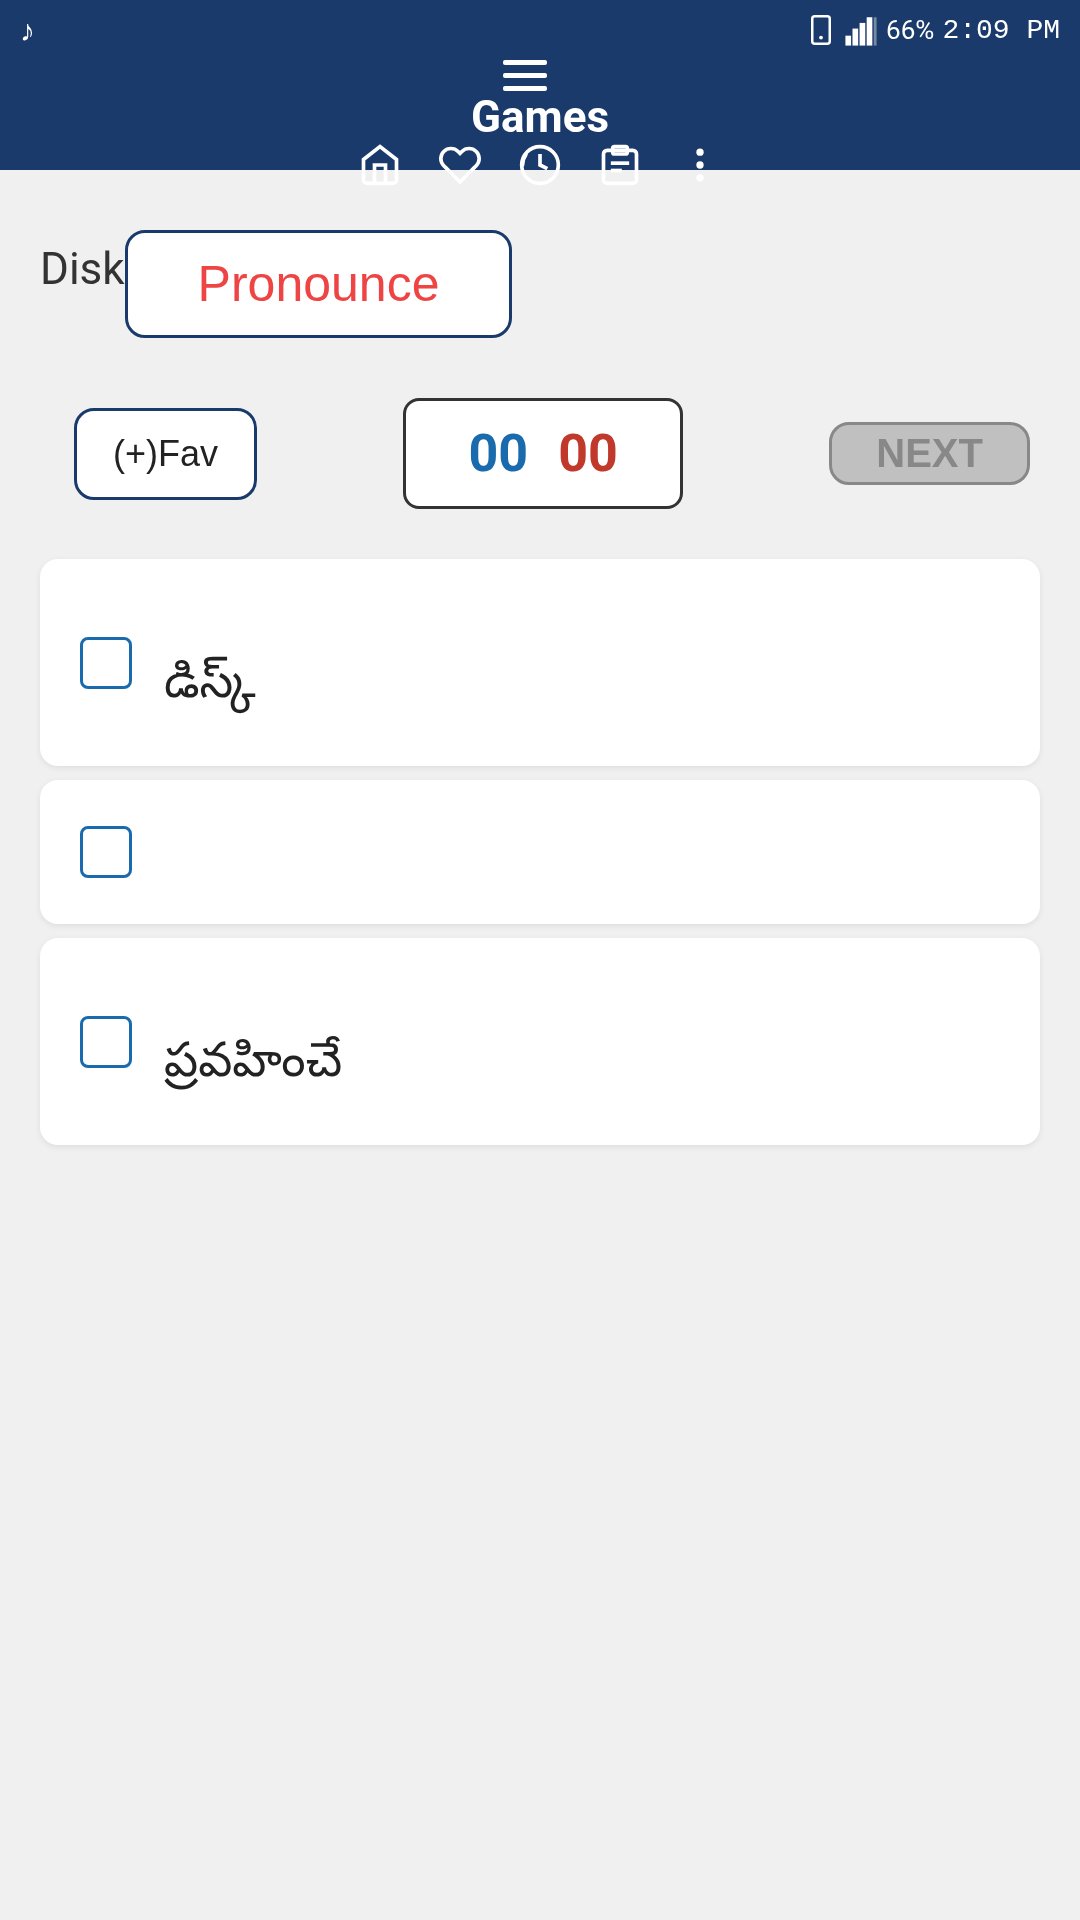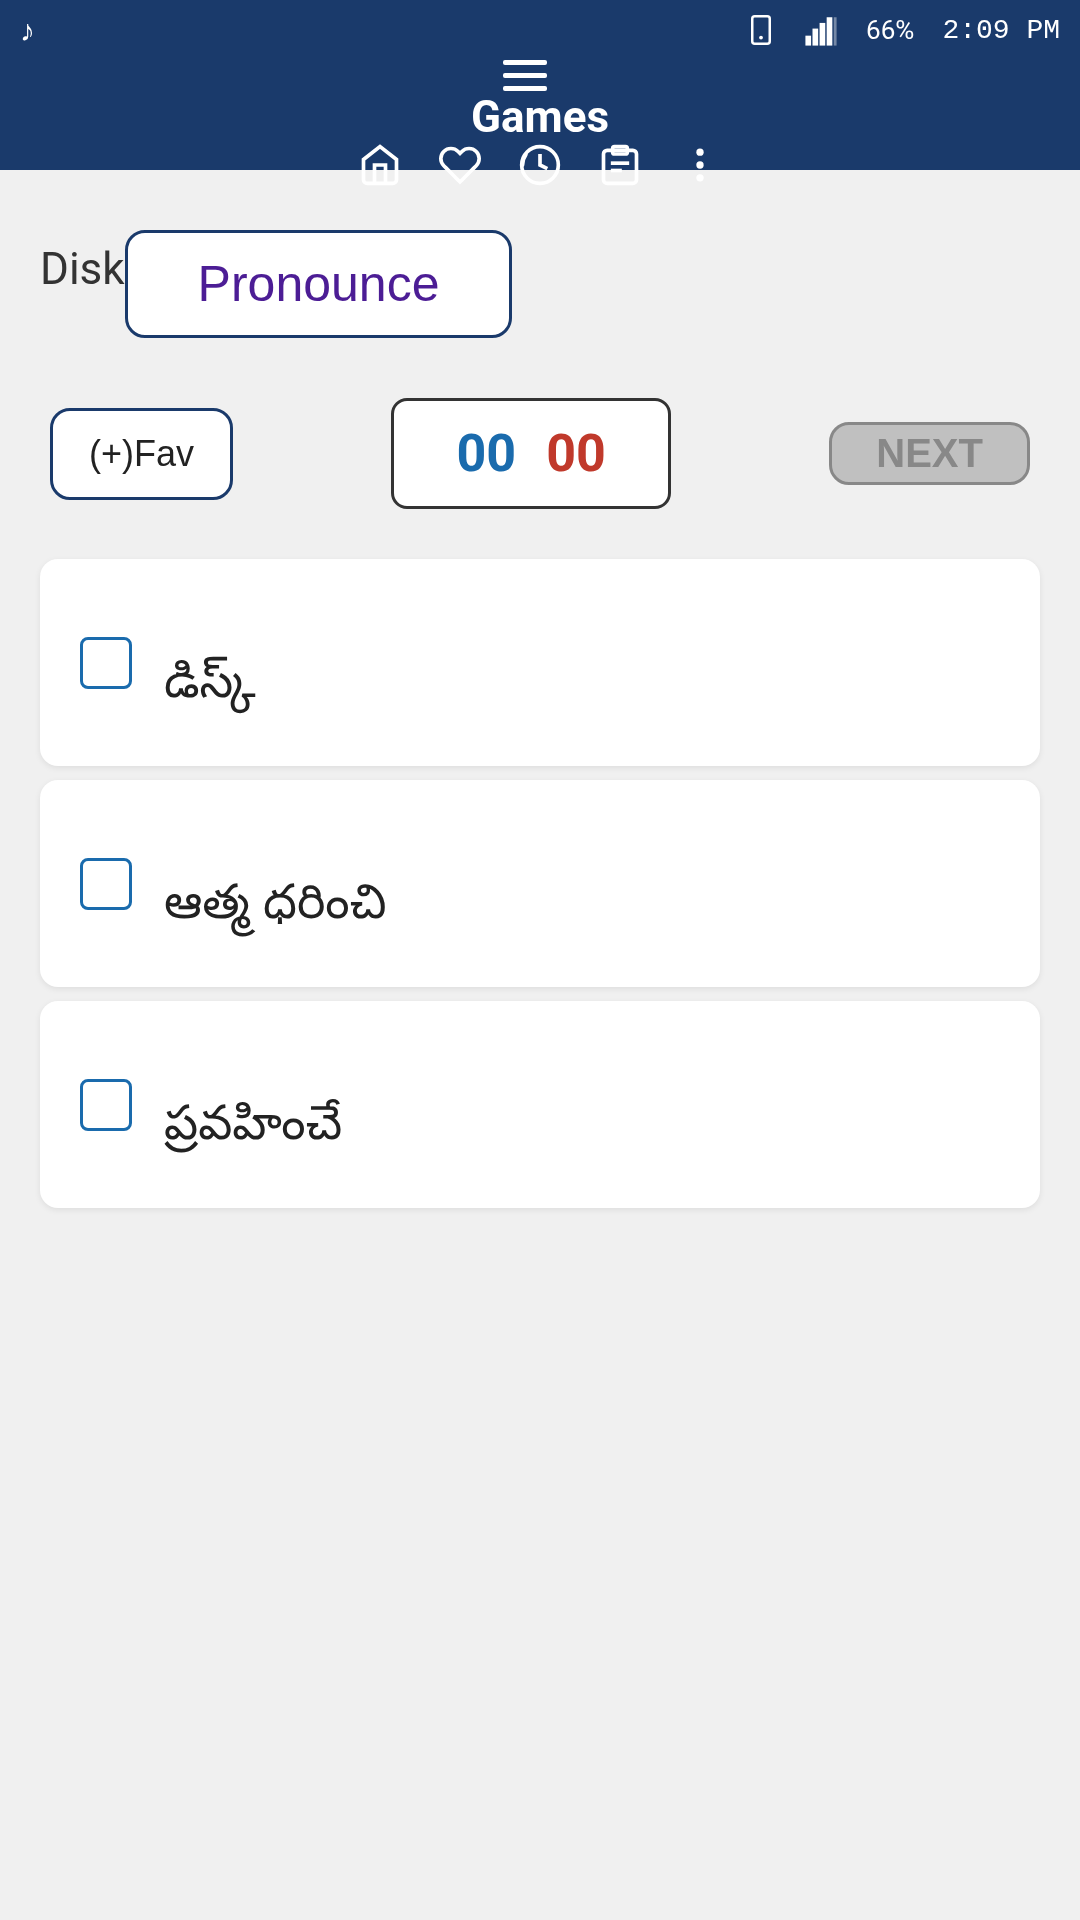--- a/index.html
+++ b/index.html
@@ -35,21 +35,21 @@
       align-items: center;
     }
 
     .music-note {
       font-size: 30px;
     }
 
     .status-right {
       display: flex;
       align-items: center;
-      gap: 28px;
+      gap: 8px;
       font-size: 26px;
     }
 
     
     .nav-bar {
       width: 100%;
       height: 110px;
       background-color: #1a3a6b;
       display: flex;
       align-items: center;
@@ -115,21 +115,21 @@
       margin-bottom: 30px;
       font-weight: normal;
     }
 
     .pronounce-button {
       border: 3px solid #1a3a6b;
       border-radius: 20px;
       padding: 22px 70px;
       background: white;
       font-size: 50px;
-      color: #4c1d95;
+      color: #ef4444;
       cursor: pointer;
       min-width: 380px;
       text-align: center;
     }
 
     
     .controls-row {
       display: flex;
       align-items: center;
       justify-content: space-between;
@@ -140,20 +140,21 @@
     .fav-button {
       border: 3px solid #1a3a6b;
       border-radius: 20px;
       padding: 22px 36px;
       background: white;
       font-size: 36px;
       color: #222;
       cursor: pointer;
       min-width: 180px;
       text-align: center;
+      margin-left: 24px;
     }
 
     .score-display {
       border: 3px solid #333;
       border-radius: 16px;
       padding: 22px 50px;
       background: white;
       font-size: 52px;
       display: flex;
       gap: 30px;
@@ -319,21 +320,20 @@
     <button class="next-button">NEXT</button>
   </div>
 
   <div class="options-list">
   <div class="option-card">
         <div class="option-checkbox"></div>
         <span class="option-text">డిస్క్</span>
       </div>
       <div class="option-card">
         <div class="option-checkbox"></div>
-        <span class="option-text">ఆత్మ ధరించి</span>
       </div>
       <div class="option-card">
         <div class="option-checkbox"></div>
         <span class="option-text">ప్రవహించే</span>
       </div>
     </div>
 
 </div>
 
 </body></html>

